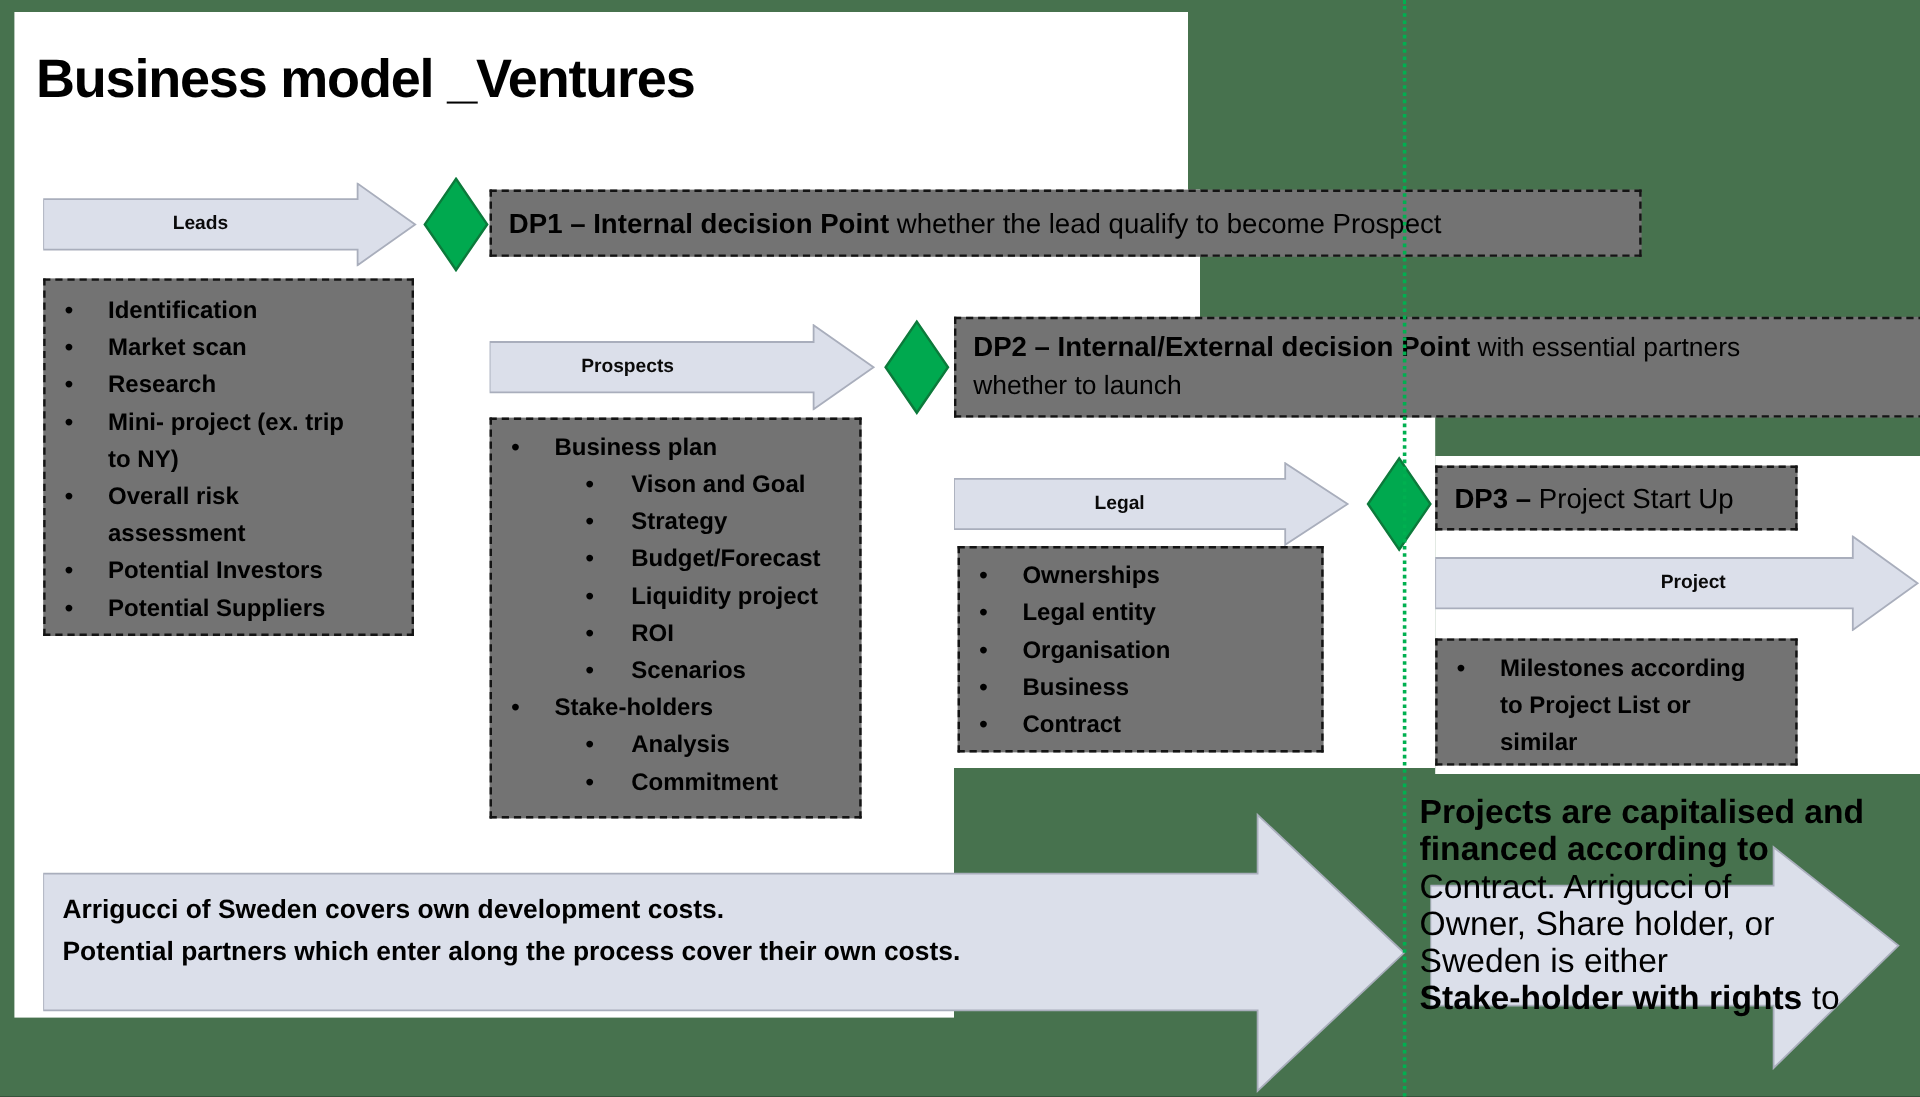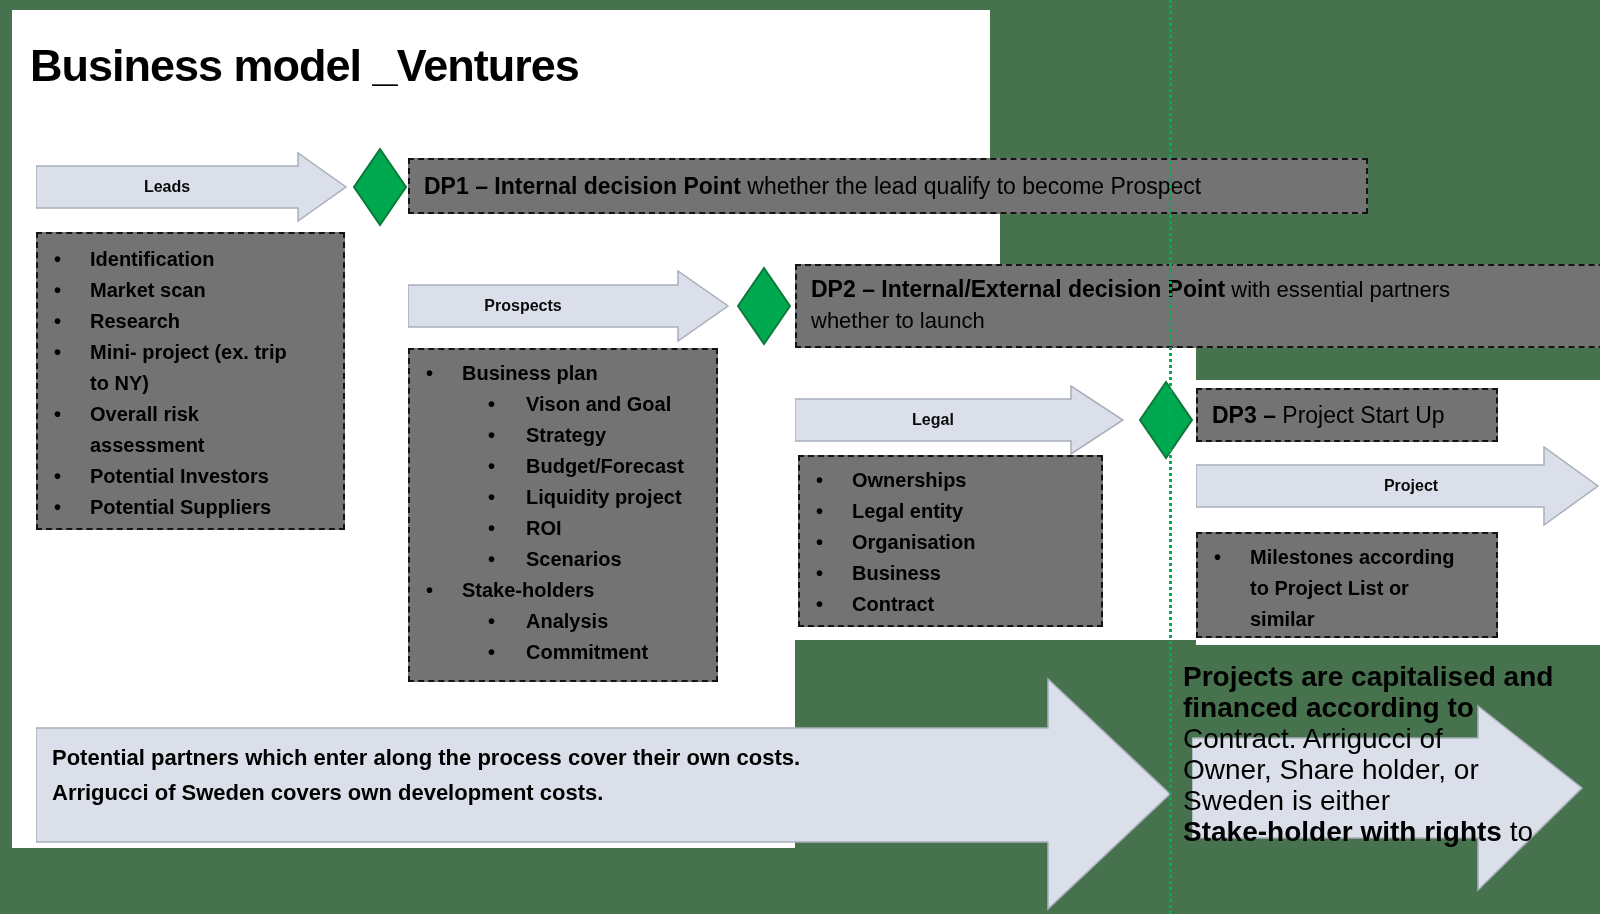--- a/index.html
+++ b/index.html
@@ -228,22 +228,22 @@
         <span class="tx" style="max-width:225px;">Milestones according to Project List or similar</span>
       </div>
   </div>
 
   <div class="arrow" style="left:36px;top:676px;">
     <svg width="1136" height="236" viewBox="0 0 1136 236">
       <polygon points="0,52 1012,52 1012,3 1134,118 1012,233 1012,166 0,166" fill="#DBDFEA" stroke="#A9AEBC" stroke-width="1.5"></polygon>
     </svg>
   </div>
   <div class="note-bottom">
+    <div>Arrigucci of Sweden covers own development costs.</div>
     <div>Potential partners which enter along the process cover their own costs.</div>
-    <div>Arrigucci of Sweden covers own development costs.</div>
   </div>
 
   <div class="arrow" style="left:1192px;top:700px;">
     <svg width="392" height="196" viewBox="0 0 392 196">
       <polygon points="0,38 286,38 286,6 390,88 286,190 286,138 0,138" fill="#DBDFEA" stroke="#A9AEBC" stroke-width="1.5"></polygon>
     </svg>
   </div>
   <div class="note-right">
     <div><b>Projects are capitalised and</b></div>
     <div><b>financed according to</b></div>

